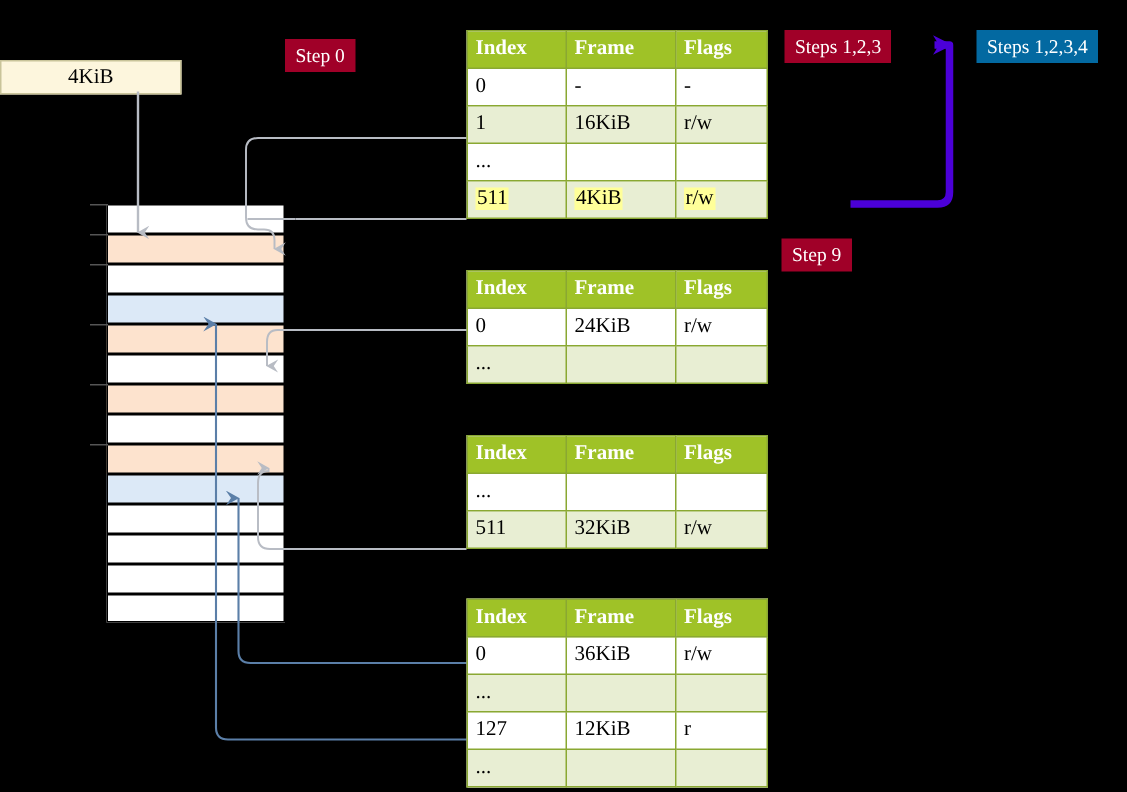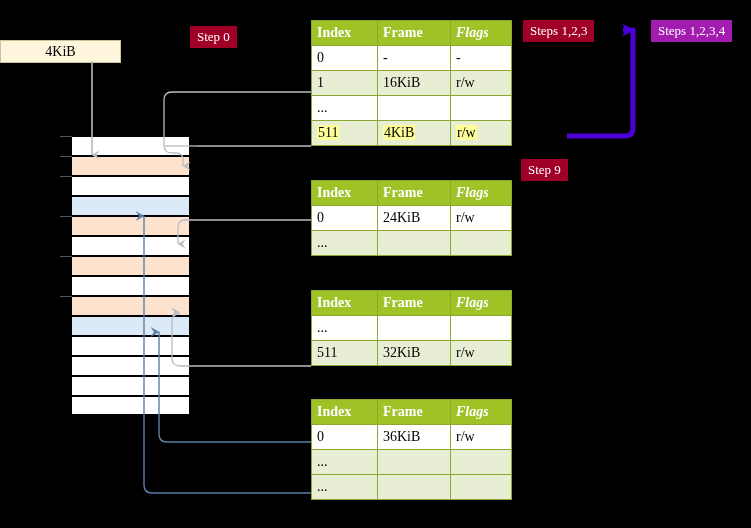--- a/index.html
+++ b/index.html
@@ -5,41 +5,41 @@
   html,body{margin:0;padding:0;background:#000;}
   body{width:751px;height:528px;position:relative;overflow:hidden;
        font-family:"Liberation Serif","DejaVu Serif",serif;}
   .stage{position:absolute;inset:0;}
 
   
   .badge{position:absolute;color:#ffffff;font-size:13px;line-height:1;
          padding:4px 7px 5px 7px;white-space:nowrap;
          font-family:"Liberation Serif","DejaVu Serif",serif;}
   .badge-red{background:#a00028;}
-  .badge-blue{background:#a21caf;}
+  .badge-blue{background:#0369a1;}
 
   
   .kib-box{position:absolute;background:#fdf6dd;border:1px solid #c9c49a;
            color:#000;font-size:14px;text-align:center;line-height:1;
            display:flex;align-items:center;justify-content:center;}
 
   
   .ptable{position:absolute;border-collapse:collapse;
           border:1px solid #b9b9b9;background:#ffffff;}
   .ptable td,.ptable th{border:1px solid #8aa832;padding:2px 5px;
           font-size:14px;height:20px;line-height:1.15;color:#000;
           text-align:left;font-weight:normal;
           font-family:"Liberation Serif","DejaVu Serif",serif;}
   .ptable th{background:#9fc227;color:#ffffff;font-weight:bold;
              font-family:"Liberation Serif","DejaVu Serif",serif;}
   .ptable tr.alt td{background:#e8eed3;}
   .ptable tr.plain td{background:#ffffff;}
   .ptable .c-index{width:55px;}
   .ptable .c-frame{width:62px;}
-  .ptable .c-flags{width:50px;font-style:italic;}
+  .ptable .c-flags{width:50px;}
   .hl{background:#ffff99;padding:0 1px;}
 
   
   .grid{position:absolute;}
   .gcell{position:absolute;box-sizing:border-box;border:1px solid #000;
          background:#ffffff;}
   .gcell.orange{background:#fde3ce;}
   .gcell.blue{background:#dce9f7;}
   .gtick{position:absolute;background:#555555;height:1px;}
 
@@ -214,20 +214,25 @@
       <tr class="plain">
         <td>0</td>
         <td>36KiB</td>
         <td>r/w</td>
       </tr>
       <tr class="alt">
         <td>...</td>
         <td></td>
         <td></td>
       </tr>
+      <tr class="plain">
+        <td>127</td>
+        <td>12KiB</td>
+        <td>r</td>
+      </tr>
       <tr class="alt">
         <td>...</td>
         <td></td>
         <td></td>
       </tr>
     </tbody>
   </table>
 
 </div>
 

